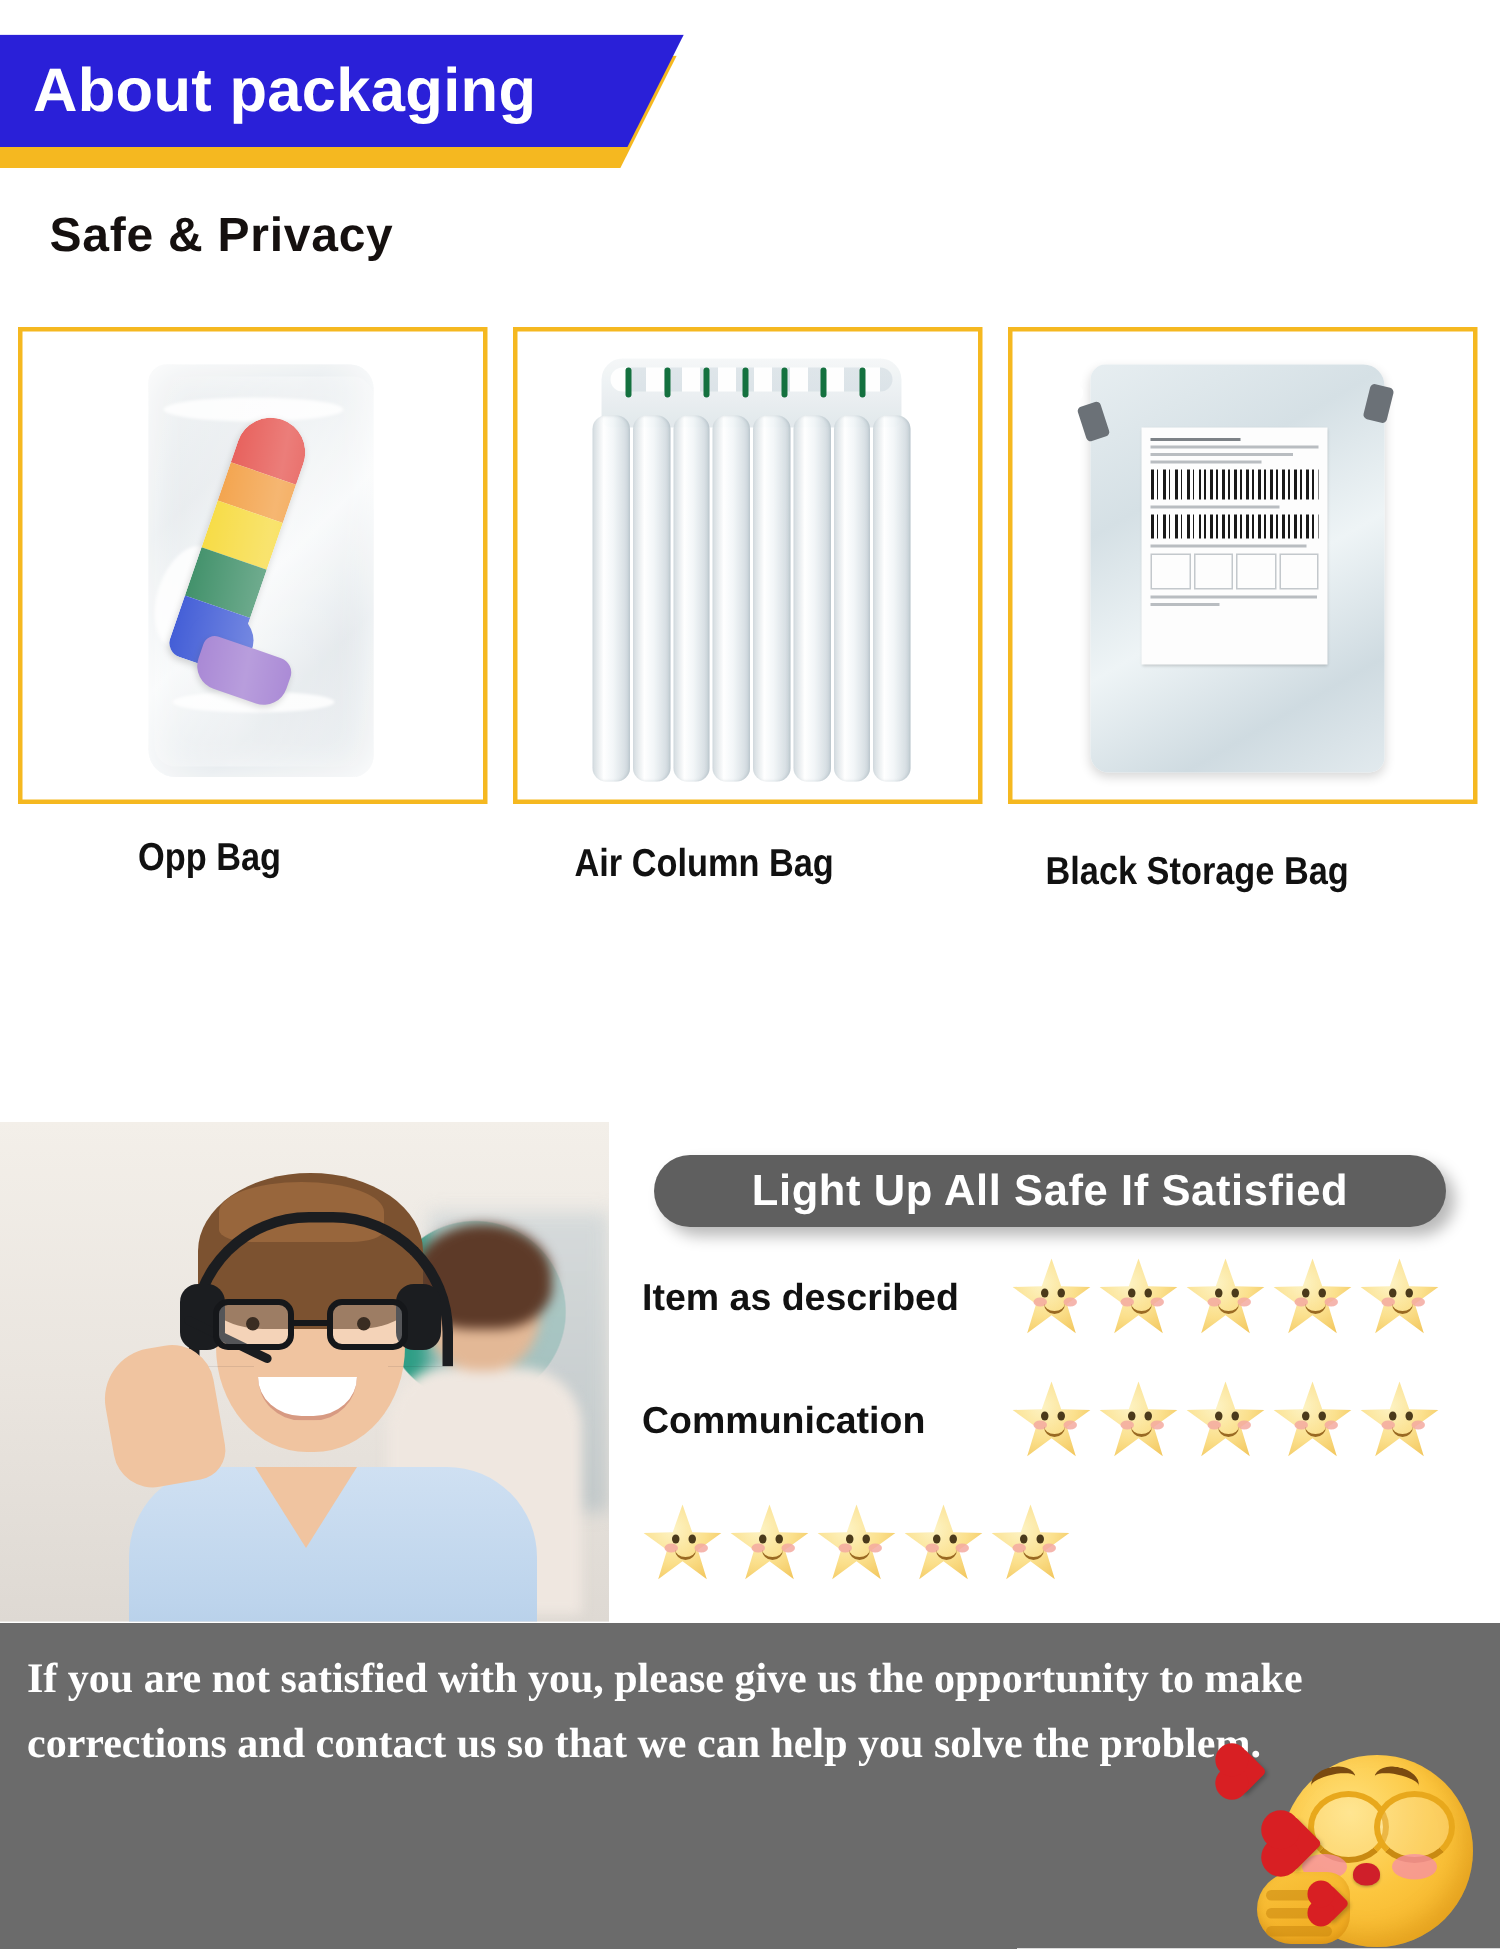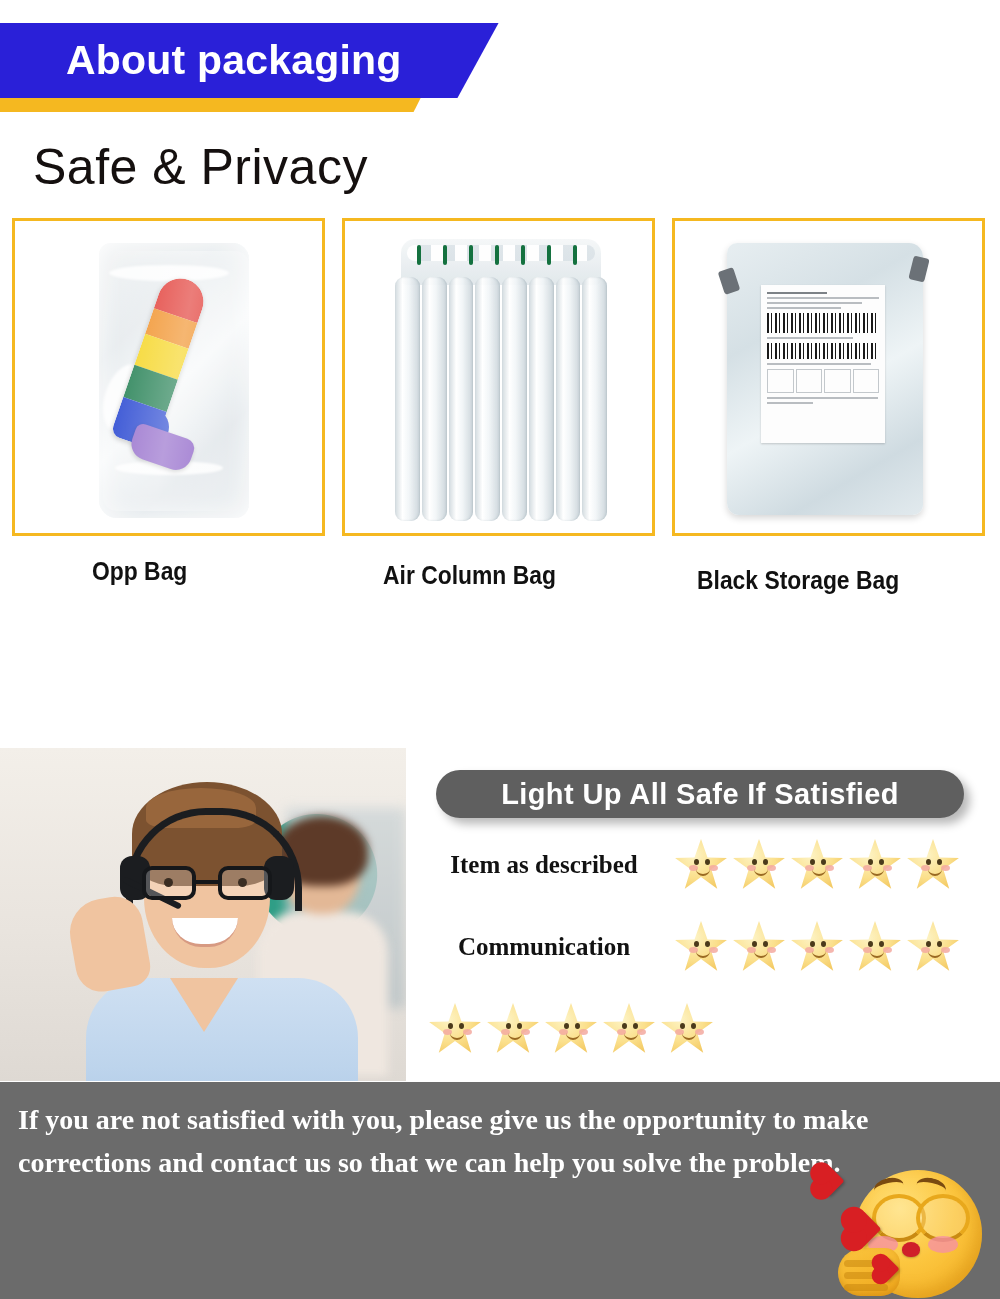--- a/index.html
+++ b/index.html
@@ -14,38 +14,38 @@
   .banner{position:absolute;}
   .banner .shadow{
     position:absolute;left:0;top:0;width:100%;height:100%;
     background:var(--accent);
     clip-path:polygon(0 0, 96% 0, 88% 100%, 0 100%);
   }
   .banner .plate{
     position:absolute;left:0;top:0;width:100%;height:100%;
     background:var(--brand);
     clip-path:polygon(0 0, 97% 0, 89% 100%, 0 100%);
-    display:flex;align-items:center;padding-left:44px;
+    display:flex;align-items:center;
   }
   .banner .plate span{
     color:#fff;font-weight:bold;letter-spacing:.2px;white-space:nowrap;
   }
 
   #header-banner{left:0;top:23px;width:470px;height:75px;}
   #header-banner .shadow{top:14px;}
   #header-banner .plate span{font-size:41px;padding-left:22px;}
 
   #thanks-banner{left:0;top:650px;width:410px;height:62px;}
   #thanks-banner .shadow{top:12px;}
   #thanks-banner .plate span{font-size:33px;padding-left:56px;letter-spacing:1px;}
 
   
   #safe-privacy-title{
     position:absolute;left:33px;top:138px;
-    font-size:50px;font-weight:normal;color:#15100f;letter-spacing:.5px;
+    font-size:32px;font-weight:bold;color:#15100f;letter-spacing:.5px;
   }
 
   
   .panel{position:absolute;top:218px;height:318px;border:3px solid var(--accent);
          box-sizing:border-box;background:#fff;overflow:hidden;}
   #panel-1{left:12px;width:313px;}
   #panel-2{left:342px;width:313px;}
   #panel-3{left:672px;width:313px;}
 
   .badge{
@@ -149,22 +149,22 @@
 
   
   #ratings{position:absolute;left:428px;top:770px;width:560px;}
   #stars-title{position:relative;width:528px;height:48px;margin-left:8px;}
   #stars-title .pill{position:absolute;inset:0;background:#5f5f5f;border-radius:26px;
     display:flex;align-items:center;justify-content:center;
     box-shadow:6px 6px 10px rgba(0,0,0,.28);}
   #stars-title .pill span{color:#fff;font-size:29px;font-weight:bold;letter-spacing:.4px;white-space:nowrap;}
 
   .rate-row{display:flex;align-items:center;height:70px;margin-top:12px;}
-  .rate-label{width:232px;text-align:center;padding-right:14px;
-    font-family:Liberation Serif, serif;font-weight:bold;font-size:25px;color:#121212;}
+  .rate-label{width:232px;text-align:left;padding-right:14px;
+    font-family:Liberation Sans, sans-serif;font-weight:bold;font-size:25px;color:#121212;}
   .stars{display:flex;gap:4px;}
   .star{width:54px;height:54px;position:relative;}
   .star .body{position:absolute;inset:0;
     background:radial-gradient(circle at 38% 32%,#fdf3c4 0%,#fbe08d 45%,#f3c860 78%,#e9b84a 100%);
     clip-path:polygon(50% 2%,62% 36%,98% 37%,69% 58%,80% 94%,50% 72%,20% 94%,31% 58%,2% 37%,38% 36%);
     filter:drop-shadow(1px 2px 1px rgba(0,0,0,.18));}
   .star .eye{position:absolute;width:5px;height:6px;background:#4b3a1b;border-radius:50%;top:38%;}
   .star .eye.l{left:37%;} .star .eye.r{left:57%;}
   .star .blush{position:absolute;width:9px;height:6px;background:#f3a9a0;border-radius:50%;top:50%;opacity:.85;}
   .star .blush.l{left:27%;} .star .blush.r{left:64%;}

